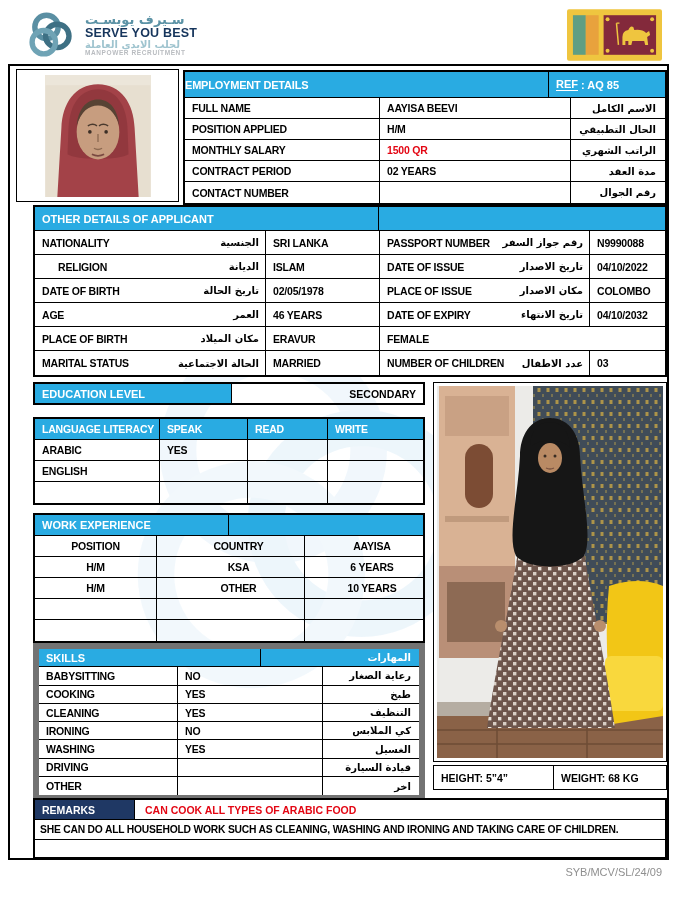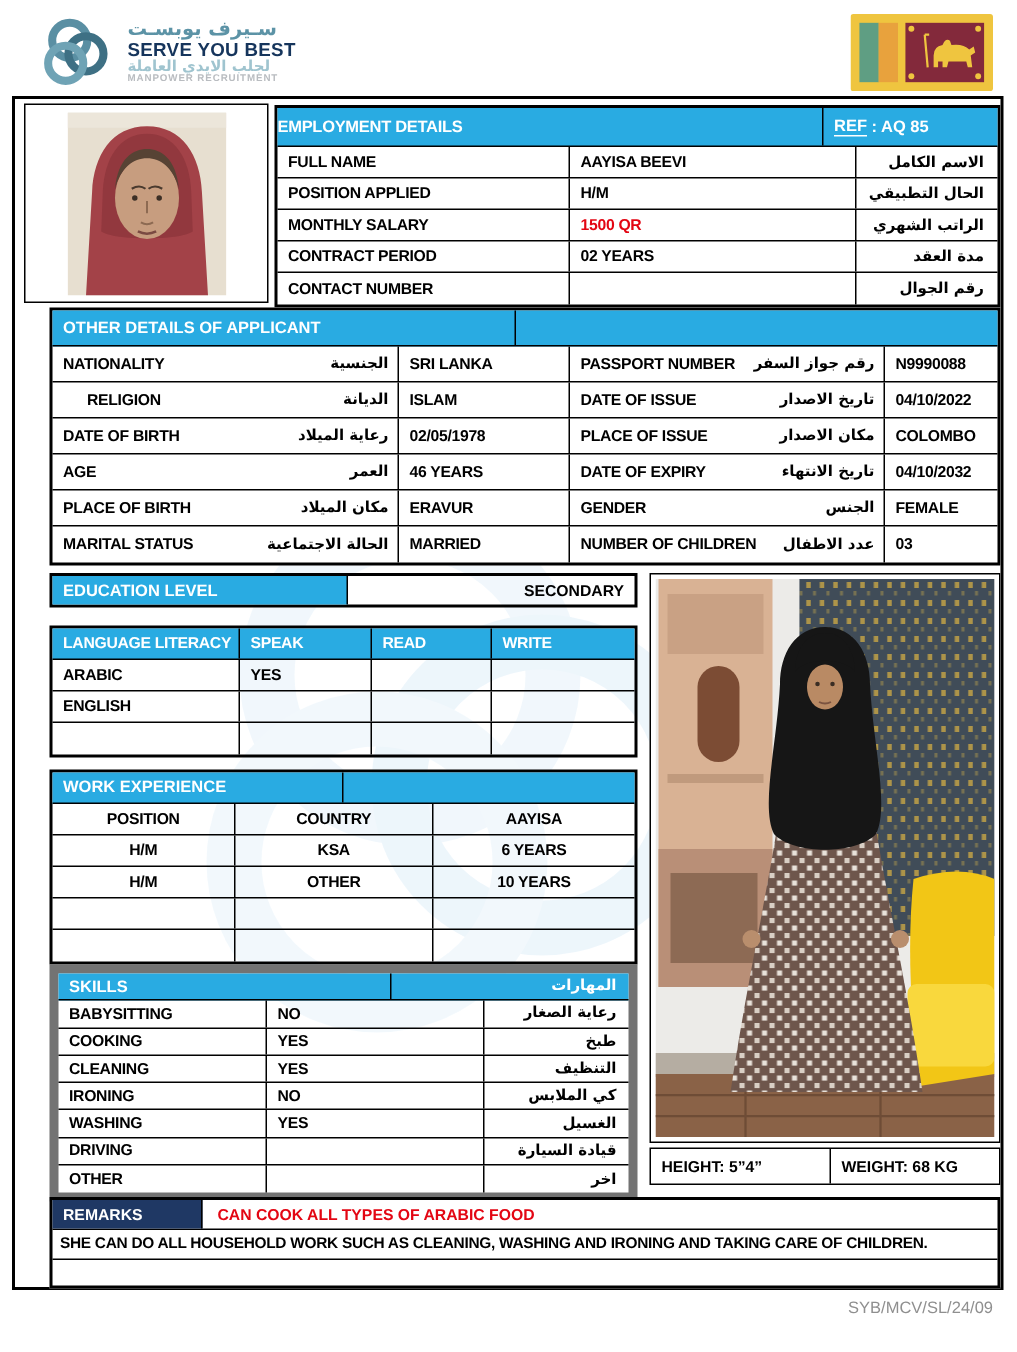--- a/index.html
+++ b/index.html
@@ -50,21 +50,21 @@
   .refu{ border-bottom:1.5px solid #fff; margin-right:3px; }
 
   
   .pbox{ position:absolute; left:6px; top:3px; width:163px; height:133px;
          border:1.5px solid #000; background:#fff; display:flex; align-items:center; justify-content:center; }
 
   
   .oth{ left:23px; top:139px; width:634px; }
   .oth .hdr{ height:26px; }
   .oth .trow{ height:24px; }
-  .oth .h1{ width:309px; padding-left:7px; font-size:11px; }
+  .oth .h1{ width:344px; padding-left:7px; font-size:11px; }
   .oth .h2{ flex:1; }
   .oth .c1{ width:231px; justify-content:space-between; padding:0 6px 0 7px; }
   .oth .c2{ width:114px; }
   .oth .c3{ width:210px; justify-content:space-between; padding:0 6px 0 7px; }
   .oth .c4{ flex:1; }
 
   
   .colL{ position:absolute; left:23px; top:316px; width:392px; }
   .edu{ position:relative; width:392px; border:2px solid #000; display:flex; height:23px; }
   .edu .e1{ width:197px; border-right:1.5px solid #000; font-size:11px; padding-left:7px; display:flex; align-items:center; }
@@ -74,21 +74,21 @@
   .lang .trow{ height:21px; }
   .lang .c1{ width:125px; }
   .lang .c2{ width:88px; }
   .lang .c3{ width:80px; }
   .lang .c4{ flex:1; }
 
   .work{ position:relative; margin-top:8px; width:392px; border:2px solid #000; }
   .work .hdr{ height:22px; }
   .work .w1{ width:194px; padding-left:7px; font-size:11px; }
   .work .w2{ flex:1; }
-  .work .trow{ height:21px; }
+  .work .trow{ height:21px;gap:16px; }
   .work .c1{ width:122px; }
   .work .c2{ width:132px; }
   .work .c3{ flex:1; }
 
   .skl{ position:relative; width:392px; border:6px solid #737373; }
   .skl .hdr{ height:20px; }
   .skl .s1{ width:222px; padding-left:7px; font-size:11px; }
   .skl .s2{ flex:1; justify-content:flex-end; padding-right:8px; }
   .skl .trow{ height:18.3px; }
   .skl .c1{ width:139px; }
@@ -231,21 +231,21 @@
         <div class="tc c2 val">ISLAM</div>
         <div class="tc c3">
             <span class="lab" style="padding-left:0">DATE OF ISSUE</span>
             <span class="ar">تاريخ الاصدار</span>
           </div>
         <div class="tc c4 val">04/10/2022</div>
       </div>
       <div class="trow">
         <div class="tc c1">
             <span class="lab" style="padding-left:0">DATE OF BIRTH</span>
-            <span class="ar">رعاية الميلاد</span>
+            <span class="ar">تاريخ الحالة</span>
           </div>
         <div class="tc c2 val">02/05/1978</div>
         <div class="tc c3">
             <span class="lab" style="padding-left:0">PLACE OF ISSUE</span>
             <span class="ar">مكان الاصدار</span>
           </div>
         <div class="tc c4 val">COLOMBO</div>
       </div>
       <div class="trow">
         <div class="tc c1">
@@ -258,24 +258,20 @@
             <span class="ar">تاريخ الانتهاء</span>
           </div>
         <div class="tc c4 val">04/10/2032</div>
       </div>
       <div class="trow">
         <div class="tc c1">
             <span class="lab" style="padding-left:0">PLACE OF BIRTH</span>
             <span class="ar">مكان الميلاد</span>
           </div>
         <div class="tc c2 val">ERAVUR</div>
-        <div class="tc c3">
-            <span class="lab" style="padding-left:0">GENDER</span>
-            <span class="ar">الجنس</span>
-          </div>
         <div class="tc c4 val">FEMALE</div>
       </div>
       <div class="trow">
         <div class="tc c1">
             <span class="lab" style="padding-left:0">MARITAL STATUS</span>
             <span class="ar">الحالة الاجتماعية</span>
           </div>
         <div class="tc c2 val">MARRIED</div>
         <div class="tc c3">
             <span class="lab" style="padding-left:0">NUMBER OF CHILDREN</span>

